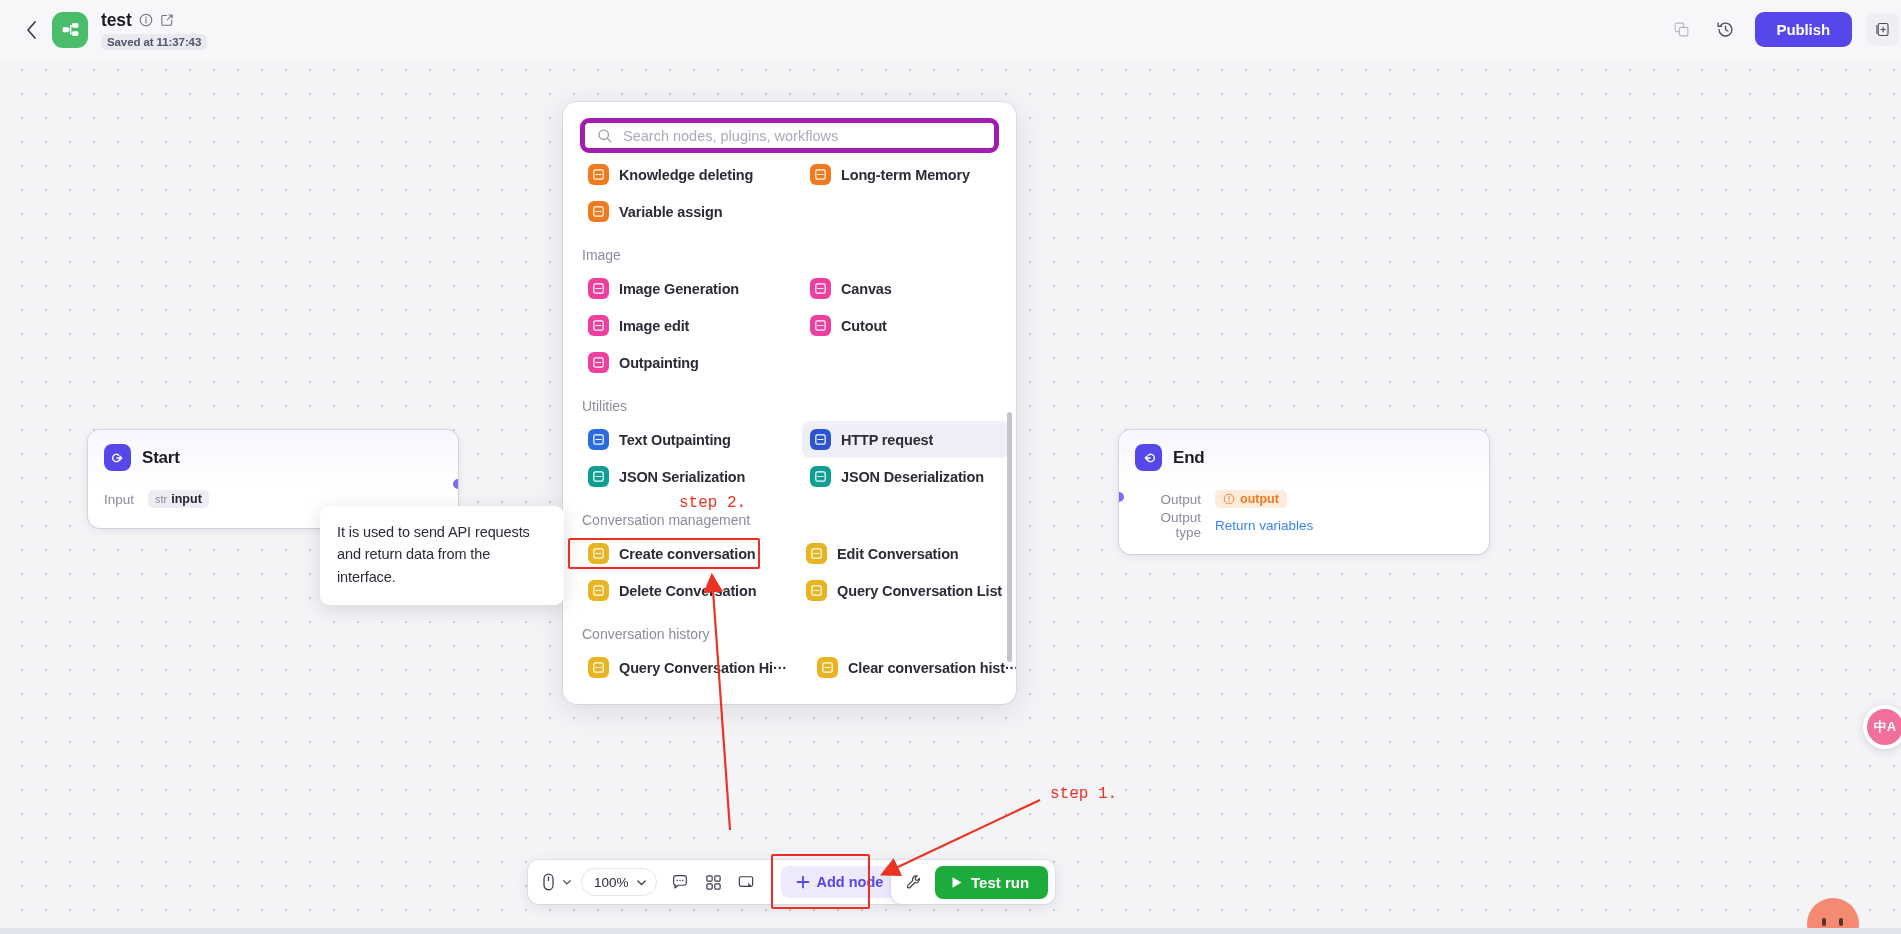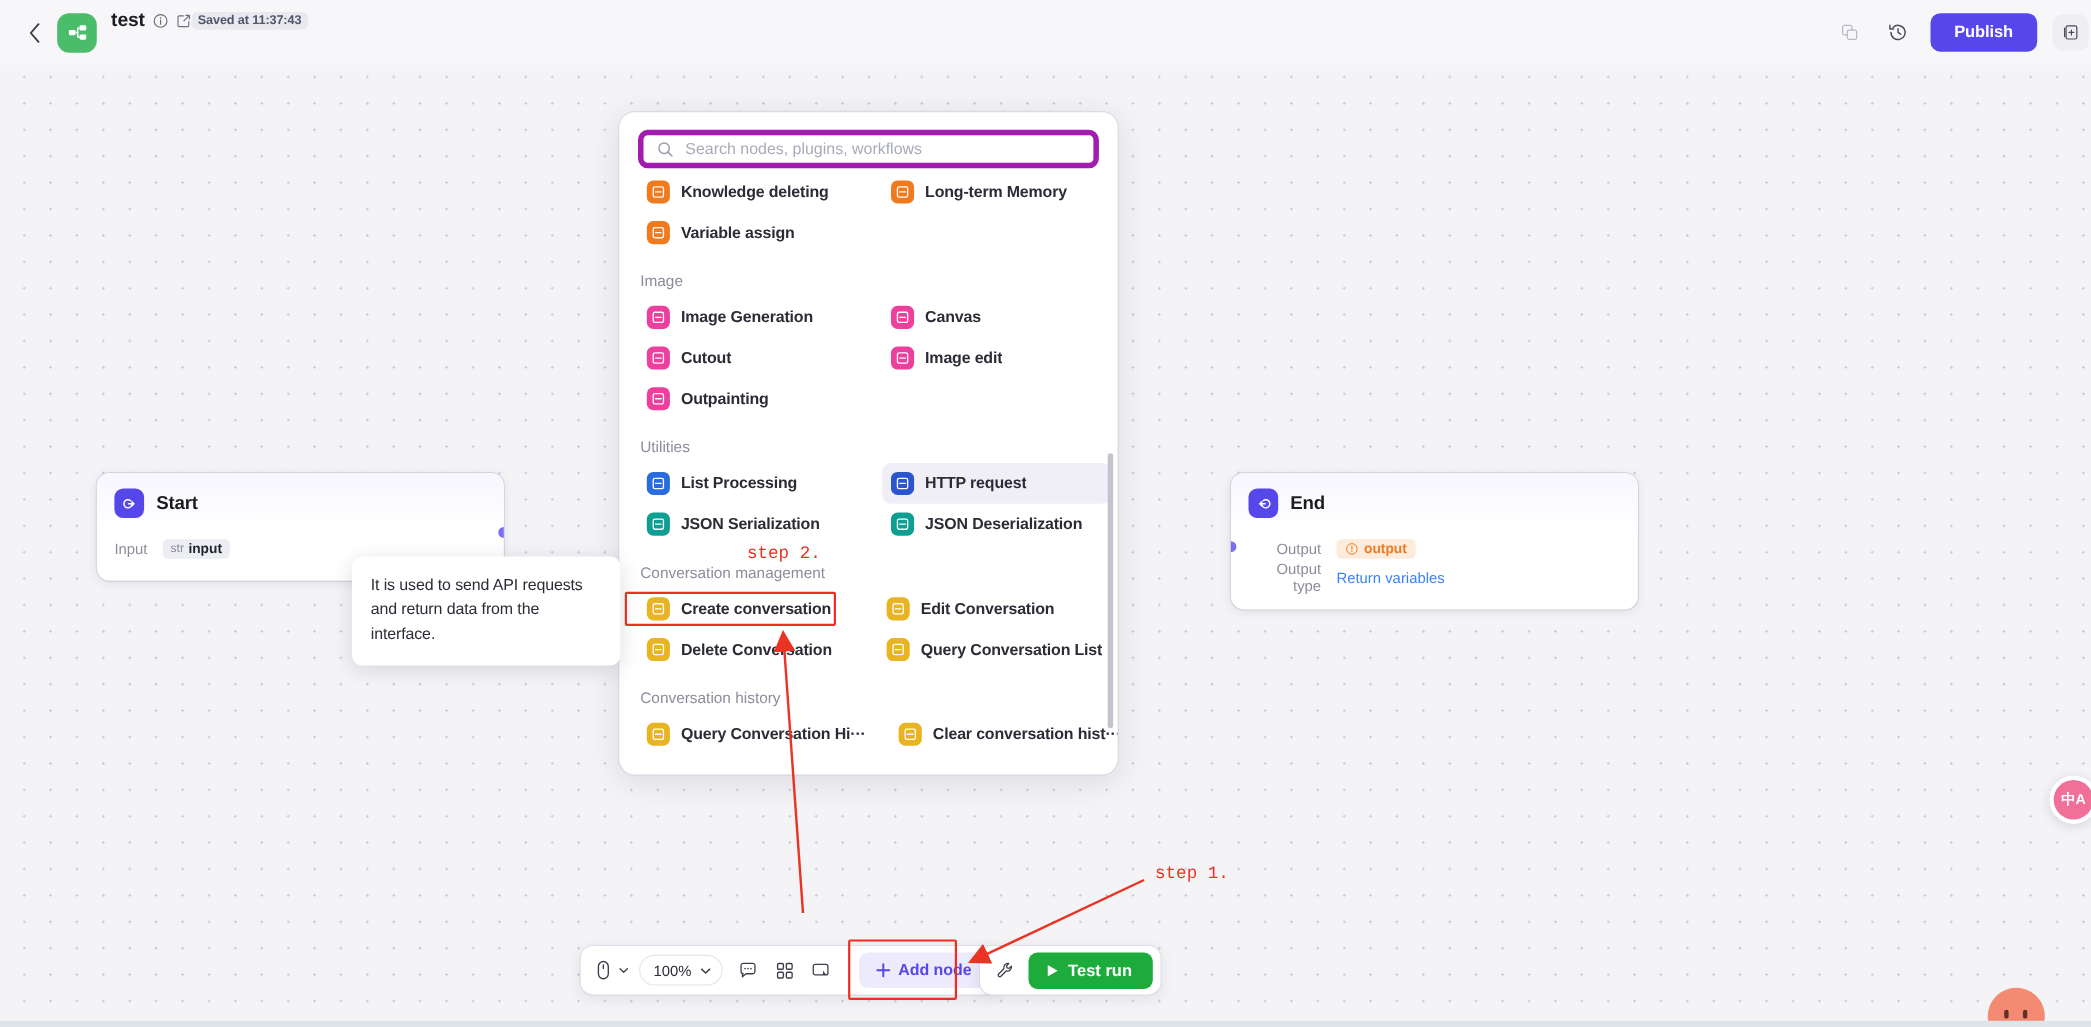--- a/index.html
+++ b/index.html
@@ -30,21 +30,21 @@
     width: 34px; height: 34px; margin-left: 14px;
     display: flex; align-items: center; justify-content: center;
     cursor: pointer; border-radius: 8px; color: #3b3d4a;
   }
   #app-logo {
     width: 36px; height: 36px; margin-left: 4px; border-radius: 11px;
     background: #4bbd6a;
     display: flex; align-items: center; justify-content: center;
     flex: none;
   }
-  #title-block { margin-left: 13px; display: flex; flex-direction: row; justify-content: center; height: 44px;}
+  #title-block { margin-left: 13px; display: flex; flex-direction: column; justify-content: center; height: 44px;}
   #title-row { display: flex; align-items: center; gap: 7px; height: 22px; }
   #title-text { font-size: 17.5px; font-weight: bold; color: #1c1d23; letter-spacing: -.1px; }
   .hdr-ico { color: #6c6e7e; display: flex; align-items: center; }
   #saved-pill {
     margin-top: 3px; align-self: flex-start;
     background: #e9e9f0; color: #52546a;
     font-size: 11.5px; padding: 2px 6px; border-radius: 5px;
     letter-spacing: -.1px;
     font-weight: bold;
   }
@@ -424,51 +424,51 @@
             </span>
             <span class="nlabel">Canvas</span>
           </div>
           <div class="nitem">
             <span class="nicon" style="background: rgb(236, 63, 158);">
               <svg width="13" height="13" viewBox="0 0 14 14" fill="none">
                 <rect x="2" y="2" width="10" height="10" rx="1.6" stroke="#fff" stroke-width="1.3"></rect>
                 <path d="M4.3 7h5.4" stroke="#fff" stroke-width="1.3" stroke-linecap="round"></path>
               </svg>
             </span>
+            <span class="nlabel">Image edit</span>
+          </div>
+          <div class="nitem">
+            <span class="nicon" style="background: rgb(236, 63, 158);">
+              <svg width="13" height="13" viewBox="0 0 14 14" fill="none">
+                <rect x="2" y="2" width="10" height="10" rx="1.6" stroke="#fff" stroke-width="1.3"></rect>
+                <path d="M4.3 7h5.4" stroke="#fff" stroke-width="1.3" stroke-linecap="round"></path>
+              </svg>
+            </span>
             <span class="nlabel">Cutout</span>
-          </div>
-          <div class="nitem">
-            <span class="nicon" style="background: rgb(236, 63, 158);">
-              <svg width="13" height="13" viewBox="0 0 14 14" fill="none">
-                <rect x="2" y="2" width="10" height="10" rx="1.6" stroke="#fff" stroke-width="1.3"></rect>
-                <path d="M4.3 7h5.4" stroke="#fff" stroke-width="1.3" stroke-linecap="round"></path>
-              </svg>
-            </span>
-            <span class="nlabel">Image edit</span>
           </div>
           <div class="nitem">
             <span class="nicon" style="background: rgb(236, 63, 158);">
               <svg width="13" height="13" viewBox="0 0 14 14" fill="none">
                 <rect x="2" y="2" width="10" height="10" rx="1.6" stroke="#fff" stroke-width="1.3"></rect>
                 <path d="M4.3 7h5.4" stroke="#fff" stroke-width="1.3" stroke-linecap="round"></path>
               </svg>
             </span>
             <span class="nlabel">Outpainting</span>
           </div>
         </div>
         <div class="grid">
           <div class="sec-title">Utilities</div>
           <div class="nitem">
             <span class="nicon" style="background: rgb(42, 108, 224);">
               <svg width="13" height="13" viewBox="0 0 14 14" fill="none">
                 <rect x="2" y="2" width="10" height="10" rx="1.6" stroke="#fff" stroke-width="1.3"></rect>
                 <path d="M4.3 7h5.4" stroke="#fff" stroke-width="1.3" stroke-linecap="round"></path>
               </svg>
             </span>
-            <span class="nlabel">List Processing</span>
+            <span class="nlabel">Text Outpainting</span>
           </div>
           <div class="nitem sel">
             <span class="nicon" style="background: rgb(42, 85, 207);">
               <svg width="13" height="13" viewBox="0 0 14 14" fill="none">
                 <rect x="2" y="2" width="10" height="10" rx="1.6" stroke="#fff" stroke-width="1.3"></rect>
                 <path d="M4.3 7h5.4" stroke="#fff" stroke-width="1.3" stroke-linecap="round"></path>
               </svg>
             </span>
             <span class="nlabel">HTTP request</span>
           </div>

